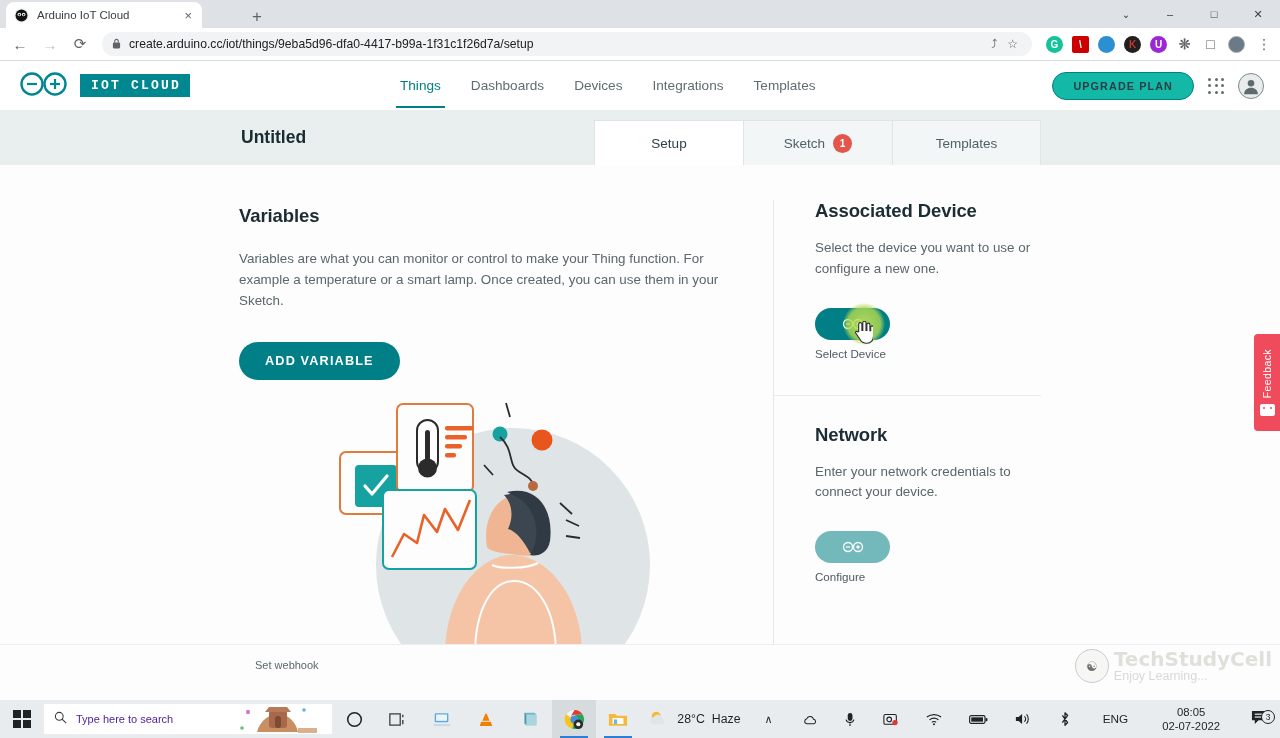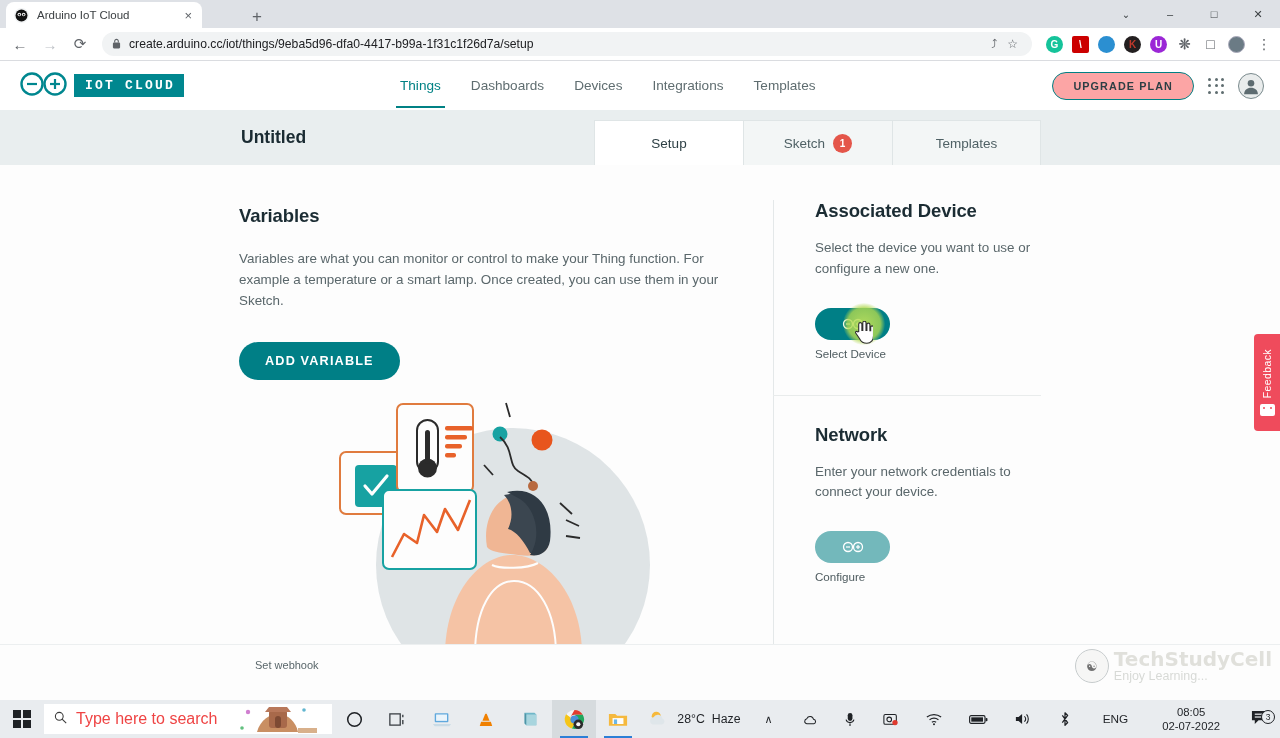--- a/index.html
+++ b/index.html
@@ -57,35 +57,35 @@
   .ext-icons { display:flex; align-items:center; gap:9px; padding-left:6px; }
   .ext { width:17px; height:17px; border-radius:50%; display:flex; align-items:center;
          justify-content:center; font-size:10px; font-weight:bold; color:#fff; }
   .kebab { font-size:14px; color:#5f6368; padding:0 3px; letter-spacing:0; }
 
   
   .app-header {
     height:49px; background:#ffffff; display:flex; align-items:center;
     padding:0 18px; position:relative;
   }
-  .brand { display:flex; align-items:center; gap:4px; }
+  .brand { display:flex; align-items:center; gap:10px; }
   .brand-badge {
     background:#00878f; color:#ffffff; font-size:13px; font-weight:bold;
     letter-spacing:2.2px; padding:4px 9px 4px 11px; font-family:"Liberation Mono", monospace;
   }
   .main-nav { display:flex; align-items:center; gap:30px; position:absolute; left:400px; }
   .nav-item { font-size:13.6px; color:#5f6d70; padding:15px 0; position:relative; }
   .nav-item.active { color:#008184; }
   .nav-item.active::after {
     content:""; position:absolute; left:-4px; right:-4px; bottom:0; height:2.5px; background:#008184;
   }
   .header-right { position:absolute; right:16px; display:flex; align-items:center; gap:14px; }
   .upgrade-btn {
     border:1.4px solid #008184; color:#2c3e44; font-size:10.8px; font-weight:bold;
-    letter-spacing:1.1px; border-radius:16px; padding:7px 20px; background:#fca5a5;
+    letter-spacing:1.1px; border-radius:16px; padding:7px 20px; background:#14b8a6;
   }
   .apps-grid { display:grid; grid-template-columns:repeat(3,3px); gap:3.5px; }
   .apps-grid i { width:3px; height:3px; background:#5f6d70; border-radius:50%; display:block; }
   .avatar {
     width:26px; height:26px; border-radius:50%; border:1.5px solid #7a8a8d;
     background:#e9ecec; display:flex; align-items:center; justify-content:center; overflow:hidden;
   }
 
   
   .thing-bar {
@@ -181,21 +181,21 @@
     background:#e9ecef; display:flex; align-items:center;
   }
   .start-btn { width:44px; height:38px; display:flex; align-items:center; justify-content:center; }
   .start-glyph { display:grid; grid-template-columns:repeat(2,8px); grid-template-rows:repeat(2,8px); gap:2.5px; }
   .start-glyph i { background:#1f2226; display:block; }
   .search-box {
     width:288px; height:30px; background:#ffffff; display:flex; align-items:center;
     padding:0 10px; gap:9px; position:relative; overflow:hidden;
   }
   .search-box .mag { font-size:13px; color:#3a3a3a; }
-  .search-box .ph { font-size:16px; color:#ef4444; }
+  .search-box .ph { font-size:11px; color:#4c1d95; }
   .search-deco { position:absolute; right:0; top:0; height:30px; width:120px; }
   .tb-icons { display:flex; align-items:center; height:38px; }
   .tb-icon { width:44px; height:38px; display:flex; align-items:center; justify-content:center; position:relative; }
   .tb-icon.open::after {
     content:""; position:absolute; bottom:0; left:8px; right:8px; height:2.5px; background:#2c7fd6;
   }
   .tb-icon.active { background:#d6dbde; }
   .tray { position:absolute; right:0; display:flex; align-items:center; gap:15px; height:38px; }
   .tray-item { display:flex; align-items:center; padding:0 6px; font-size:12px; color:#1f2226; }
   .weather { display:flex; align-items:center; gap:7px; padding-left:8px; }

